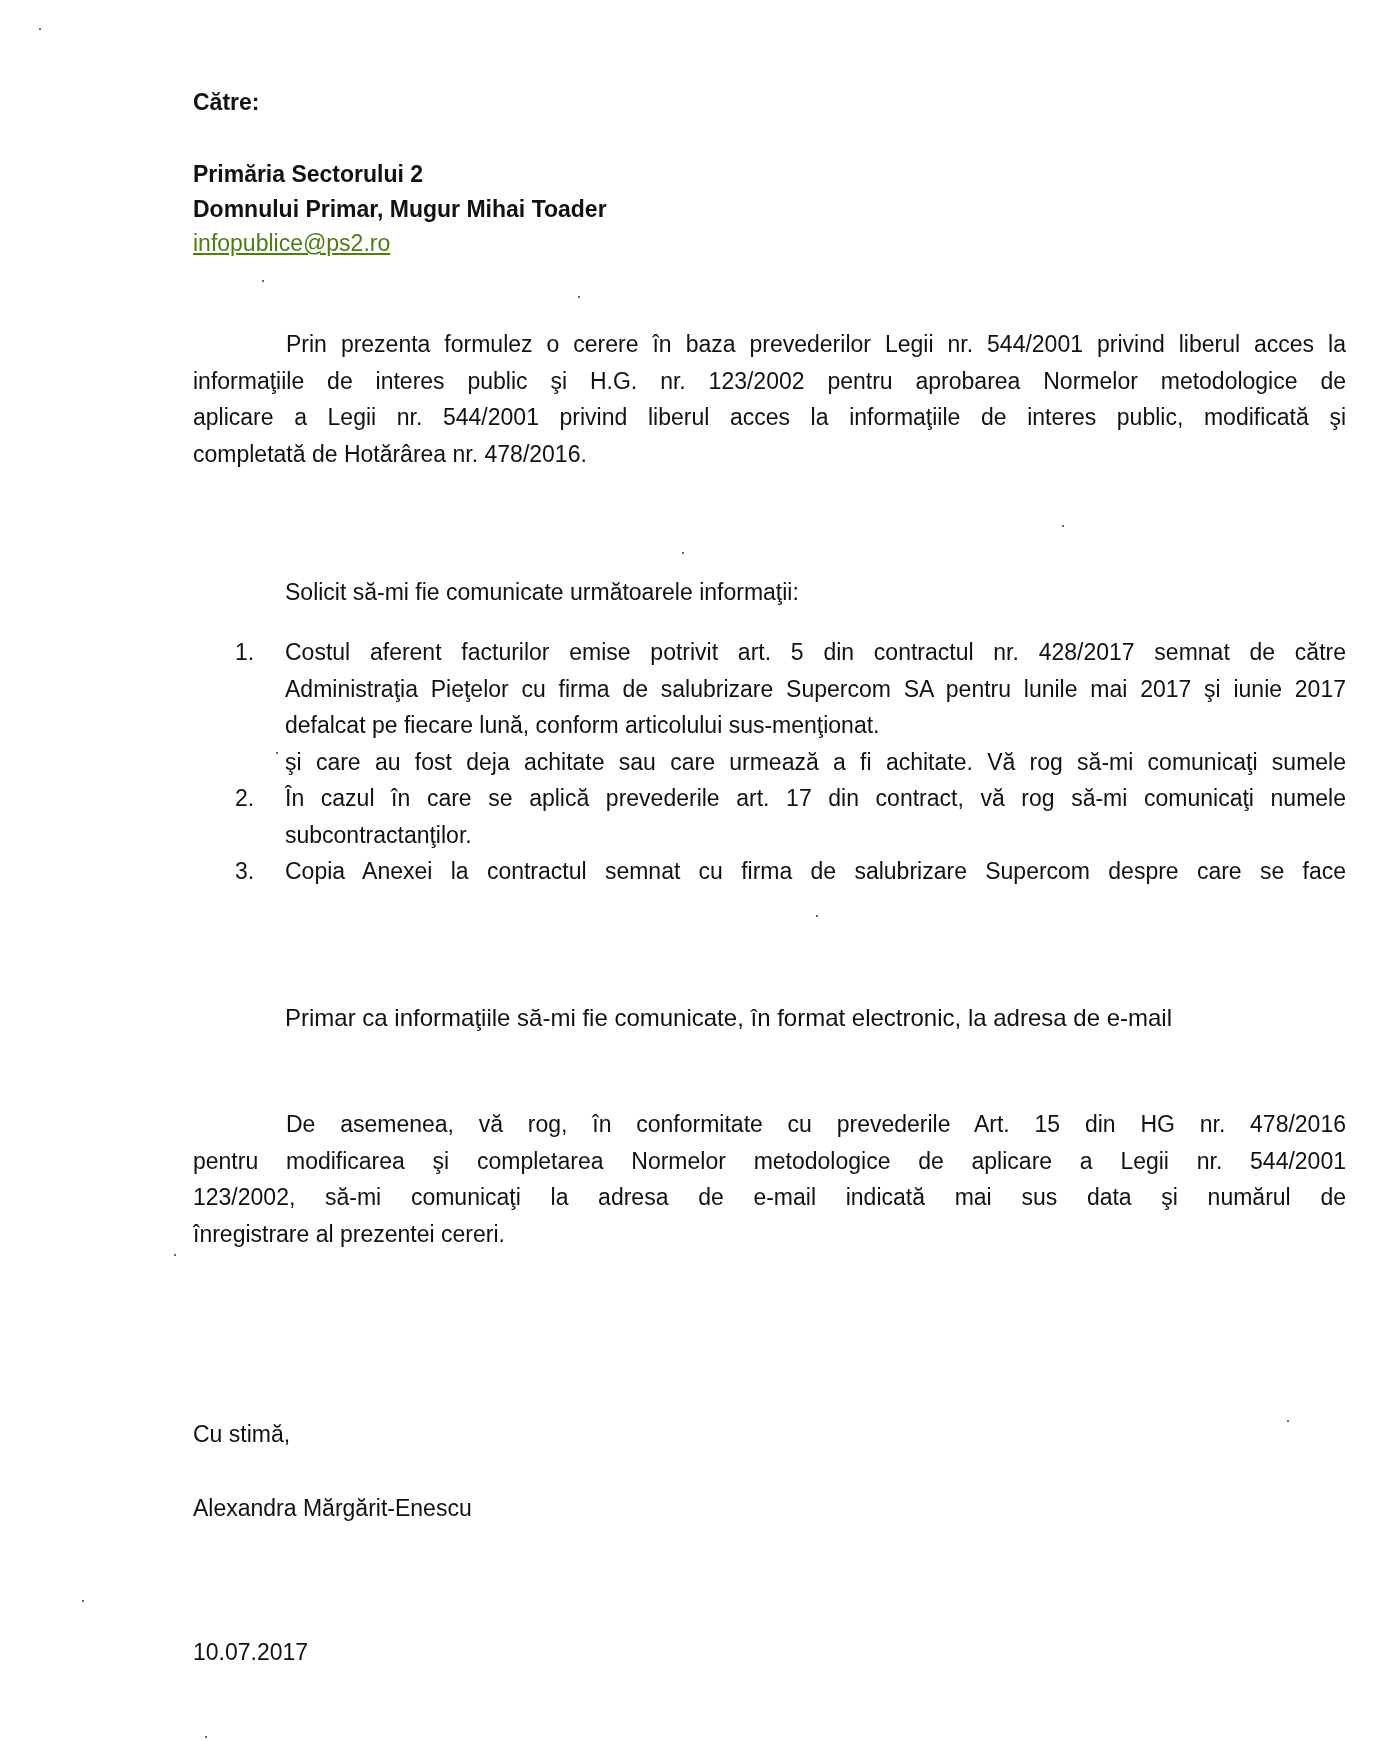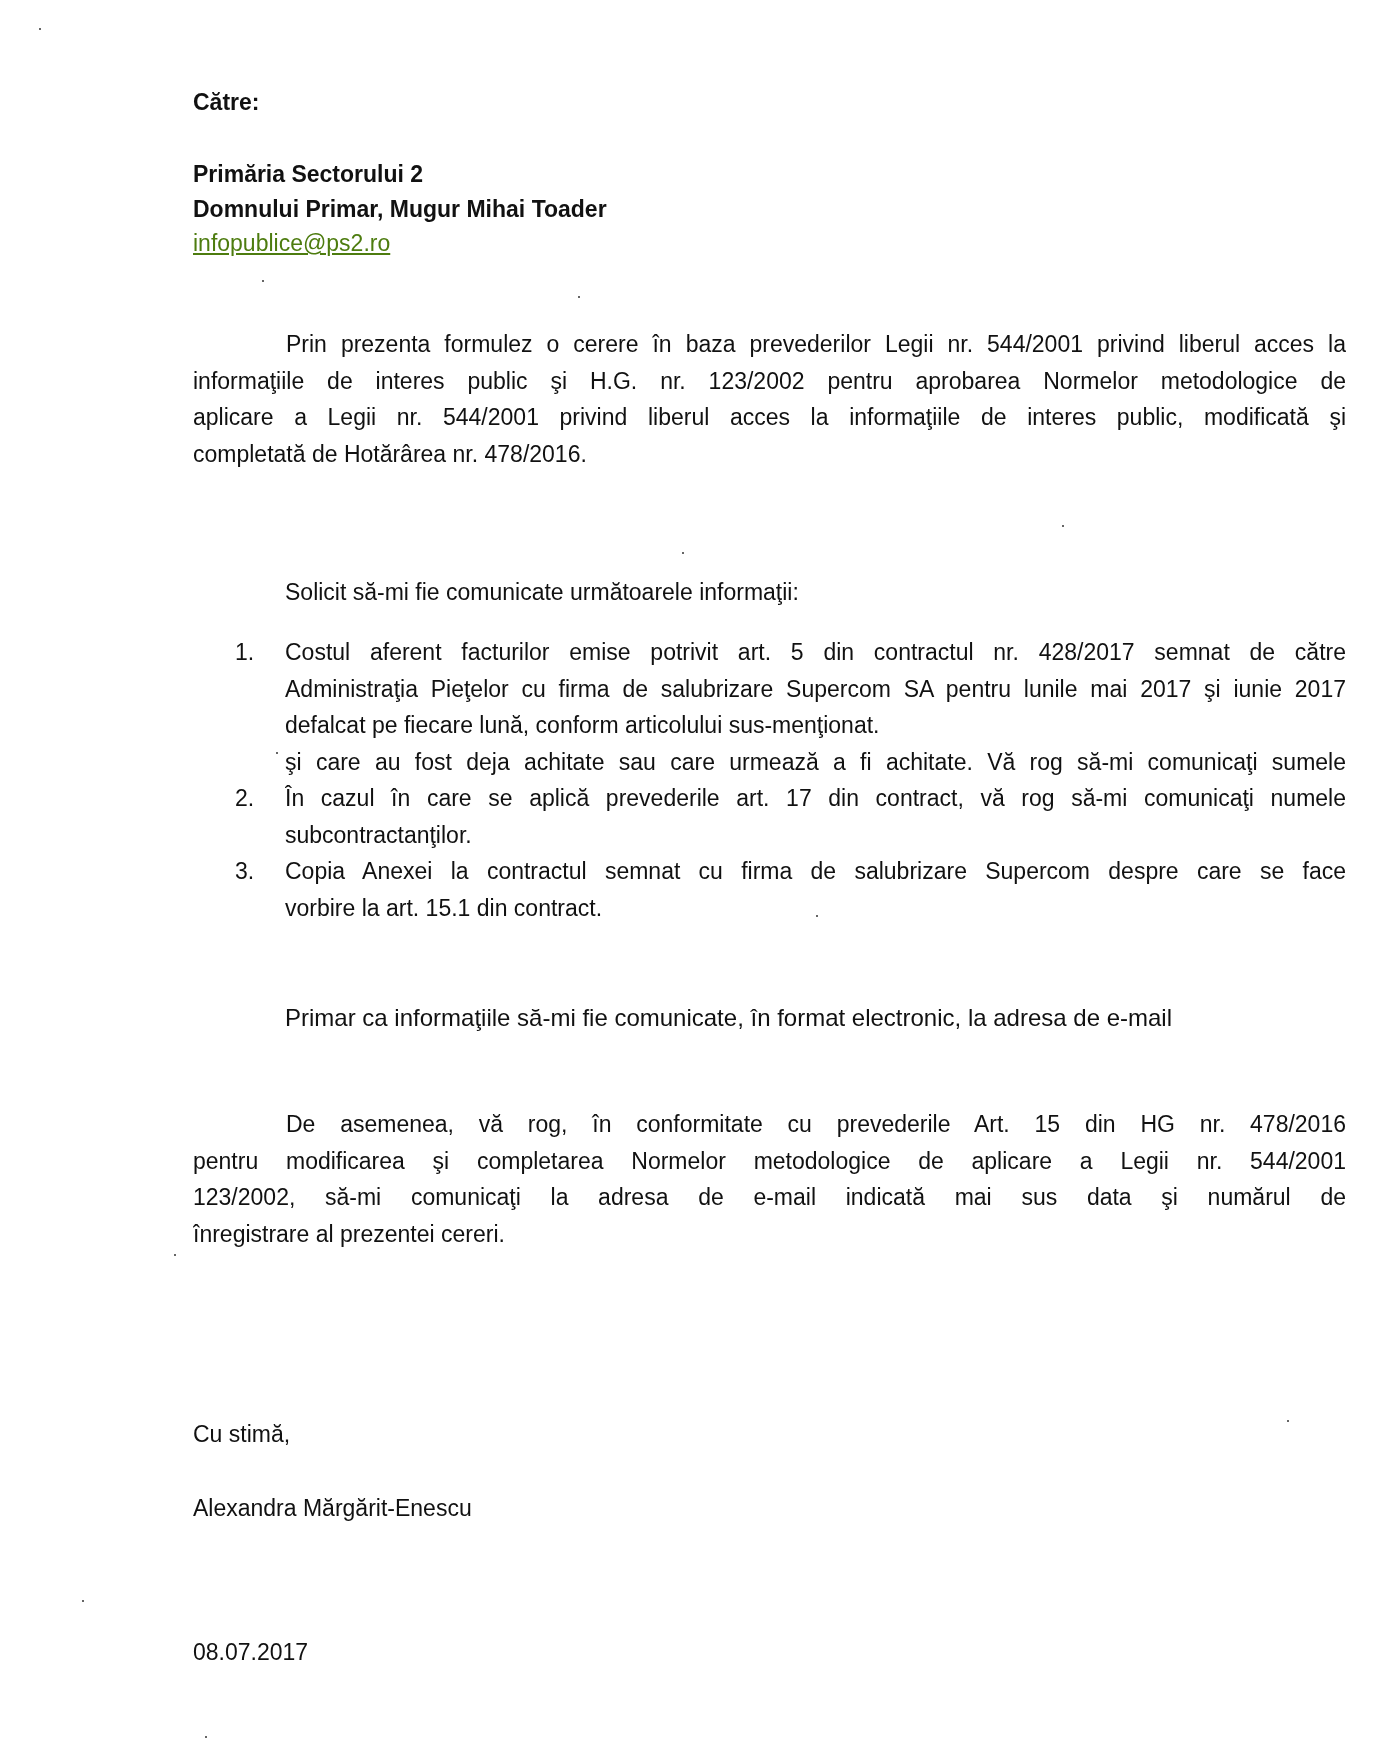--- a/index.html
+++ b/index.html
@@ -63,37 +63,36 @@
       <span class="num">2.</span>
       <div class="body">
         <span class="pl">În cazul în care se aplică prevederile art. 17 din contract, vă rog să-mi comunicaţi numele</span>
         <span class="pl last">subcontractanţilor.</span>
       </div>
     </div>
     <div class="li">
       <span class="num">3.</span>
       <div class="body">
         <span class="pl">Copia Anexei la contractul semnat cu firma de salubrizare Supercom despre care se face</span>
-        <span class="pl last">vorbire la art. 15.1 din contract.</span>
       </div>
     </div>
   </div>
 
   <div class="line" style="top:1000px; left:263px; width:1061px; font-size:24px;">Primar ca informaţiile să-mi fie comunicate, în format electronic, la adresa de e-mail</div>
 
   <div class="para" style="top:1106px;">
     <span class="pl first">De asemenea, vă rog, în conformitate cu prevederile Art. 15 din HG nr. 478/2016</span>
     <span class="pl">pentru modificarea şi completarea Normelor metodologice de aplicare a Legii nr. 544/2001</span>
     <span class="pl">123/2002, să-mi comunicaţi la adresa de e-mail indicată mai sus data şi numărul de</span>
     <span class="pl last">înregistrare al prezentei cereri.</span>
   </div>
 
   <div class="line" style="top:1490px;">Alexandra Mărgărit-Enescu</div>
   <div class="line" style="top:1416px;">Cu stimă,</div>
-  <div class="line" style="top:1634px;">08.07.2017</div>
+  <div class="line" style="top:1634px;">10.07.2017</div>
 
   <div class="speck" style="left:17px; top:28px;"></div>
   <div class="speck" style="left:240px; top:280px;"></div>
   <div class="speck" style="left:556px; top:296px;"></div>
   <div class="speck" style="left:660px; top:552px;"></div>
   <div class="speck" style="left:1040px; top:525px;"></div>
   <div class="speck" style="left:254px; top:752px;"></div>
   <div class="speck" style="left:794px; top:915px;"></div>
   <div class="speck" style="left:152px; top:1254px;"></div>
   <div class="speck" style="left:1265px; top:1420px;"></div>

